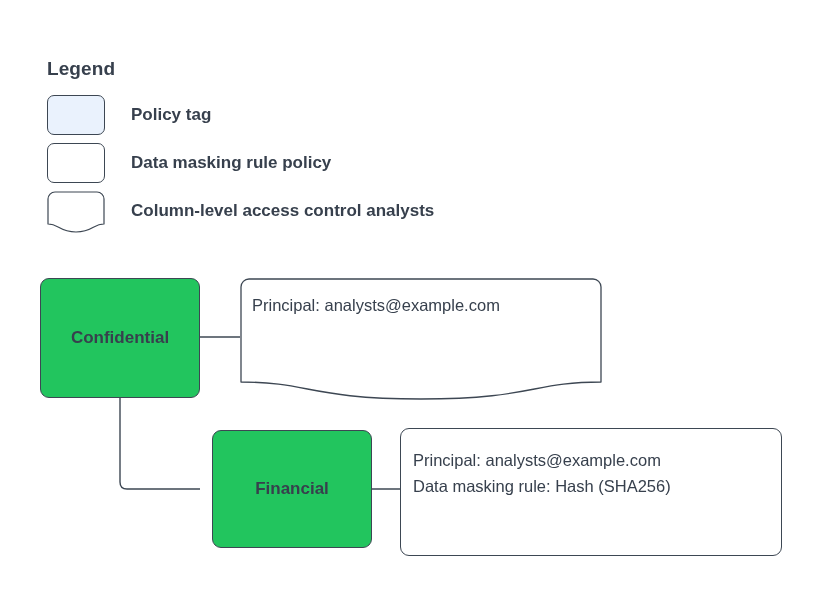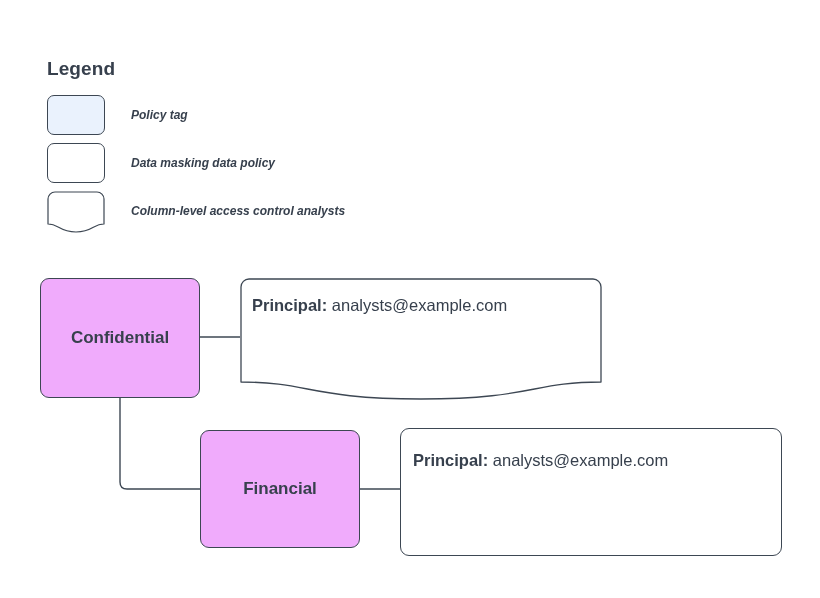--- a/index.html
+++ b/index.html
@@ -47,24 +47,23 @@
     position: absolute;
     left: 47px;
     height: 40px;
   }
   .legend-label {
     position: absolute;
     left: 84px;
     top: 50%;
     transform: translateY(-50%);
     white-space: nowrap;
-    font-size: 12px;
+    font-size: 17px;
     font-weight: bold;
     color: #37404d;
-    font-style: italic;
   }
   .swatch {
     position: absolute;
     left: 0;
     top: 0;
     width: 58px;
     height: 40px;
     box-sizing: border-box;
   }
   .swatch.rect {
@@ -72,21 +71,21 @@
     border-radius: 7px;
   }
   .swatch.filled { background: #eaf2fd; }
   .swatch.plain  { background: #ffffff; }
   .swatch.doc svg { display: block; }
 
   
   .node {
     position: absolute;
     box-sizing: border-box;
-    background: #f0abfc;
+    background: #22c55e;
     border: 1px solid #3d4753;
     border-radius: 9px;
     display: flex;
     align-items: center;
     justify-content: center;
     font-size: 17px;
     font-weight: bold;
     color: #37404d;
   }
 
@@ -104,42 +103,42 @@
   .callout-text {
     position: absolute;
     left: 12px;
     top: 14px;
     right: 12px;
     font-size: 16.5px;
     line-height: 26px;
     color: #37404d;
     white-space: nowrap;
   }
-  .callout-text .k { font-weight: bold; }
+  .callout-text .k { font-weight: normal; }
   .callout.plain-box {
     background: #ffffff;
     border: 1px solid #3d4753;
     border-radius: 9px;
   }
 </style>
 </head>
 <body>
 
 <div id="diagram-canvas">
 
   <div class="legend-title">Legend</div>
 
   <div class="legend-row" style="top:95px;">
     <span class="swatch rect filled"></span>
     <span class="legend-label">Policy tag</span>
   </div>
 
   <div class="legend-row" style="top:143px;">
     <span class="swatch rect plain"></span>
-    <span class="legend-label">Data masking data policy</span>
+    <span class="legend-label">Data masking rule policy</span>
   </div>
 
   <div class="legend-row" style="top:191px;">
     <span class="swatch doc">
       <svg width="58" height="42" viewBox="0 0 58 42">
         <path d="M1,8 A7,7 0 0 1 8,1 L50,1 A7,7 0 0 1 57,8 L57,33
                  C46,33 46,41 29,41 C12,41 12,33 1,33 Z" fill="#ffffff" stroke="#3d4753" stroke-width="1.2" stroke-linejoin="round"></path>
       </svg>
     </span>
     <span class="legend-label">Column-level access control analysts</span>
@@ -151,21 +150,21 @@
 
     <path d="M120,398 L120,482 Q120,489 127,489 L200,489" fill="none" stroke="#3d4753" stroke-width="1.4"></path>
 
     <path d="M360,489 L400,489" fill="none" stroke="#3d4753" stroke-width="1.4"></path>
   </svg>
 
   <div class="node" style="left:40px; top:278px; width:160px; height:120px;">
     <span>Confidential</span>
   </div>
 
-  <div class="node" style="left:200px; top:430px; width:160px; height:118px;text-align:center;">
+  <div class="node" style="left:212px; top:430px; width:160px; height:118px;text-align:center;">
     <span>Financial</span>
   </div>
 
   <div class="callout" style="left:240px; top:278px; width:362px; height:122px;">
     <svg class="callout-body" viewBox="0 0 362 122" preserveAspectRatio="none">
       <path d="M1,9 A8,8 0 0 1 9,1 L353,1 A8,8 0 0 1 361,9 L361,104
                C292,104 292,121 181,121 C70,121 70,104 1,104 Z" fill="#ffffff" stroke="#3d4753" stroke-width="1.3" stroke-linejoin="round"></path>
     </svg>
     <div class="callout-text">
       <div>
@@ -174,16 +173,20 @@
       </div>
     </div>
   </div>
 
   <div class="callout plain-box" style="left:400px; top:428px; width:382px; height:128px;">
     <div class="callout-text" style="top:18px;">
       <div>
         <span class="k">Principal:</span>
         <span>analysts@example.com</span>
       </div>
+      <div>
+        <span class="k">Data masking rule:</span>
+        <span>Hash (SHA256)</span>
+      </div>
     </div>
   </div>
 
 </div>
 
 </body></html>

